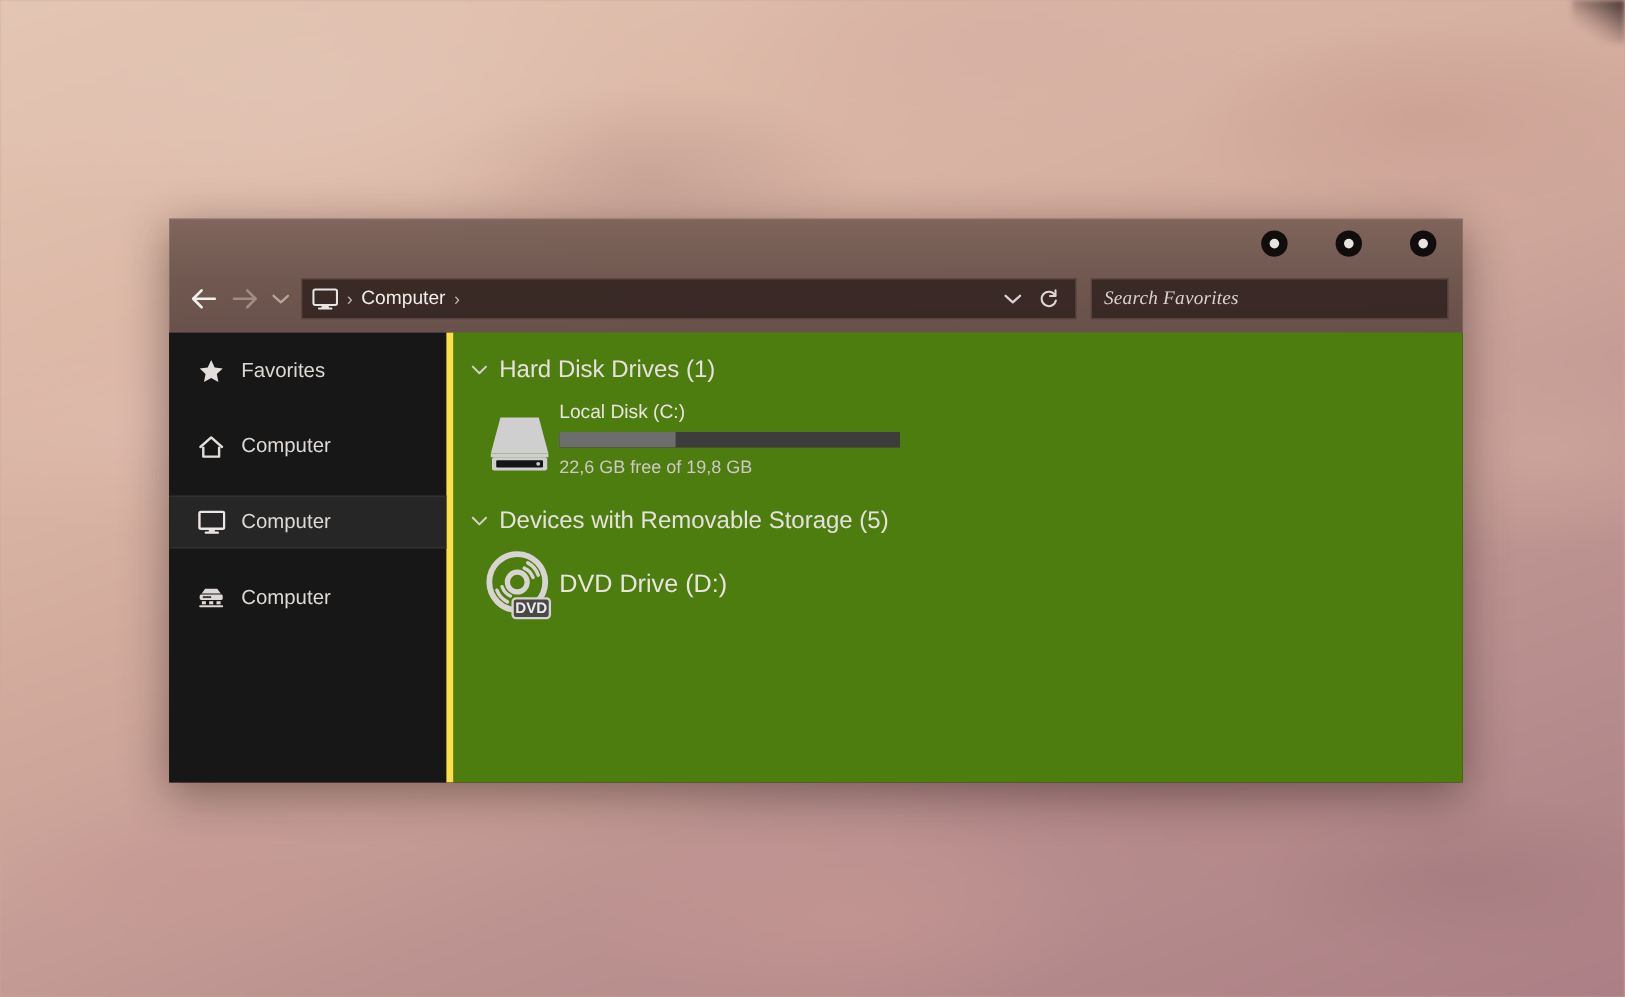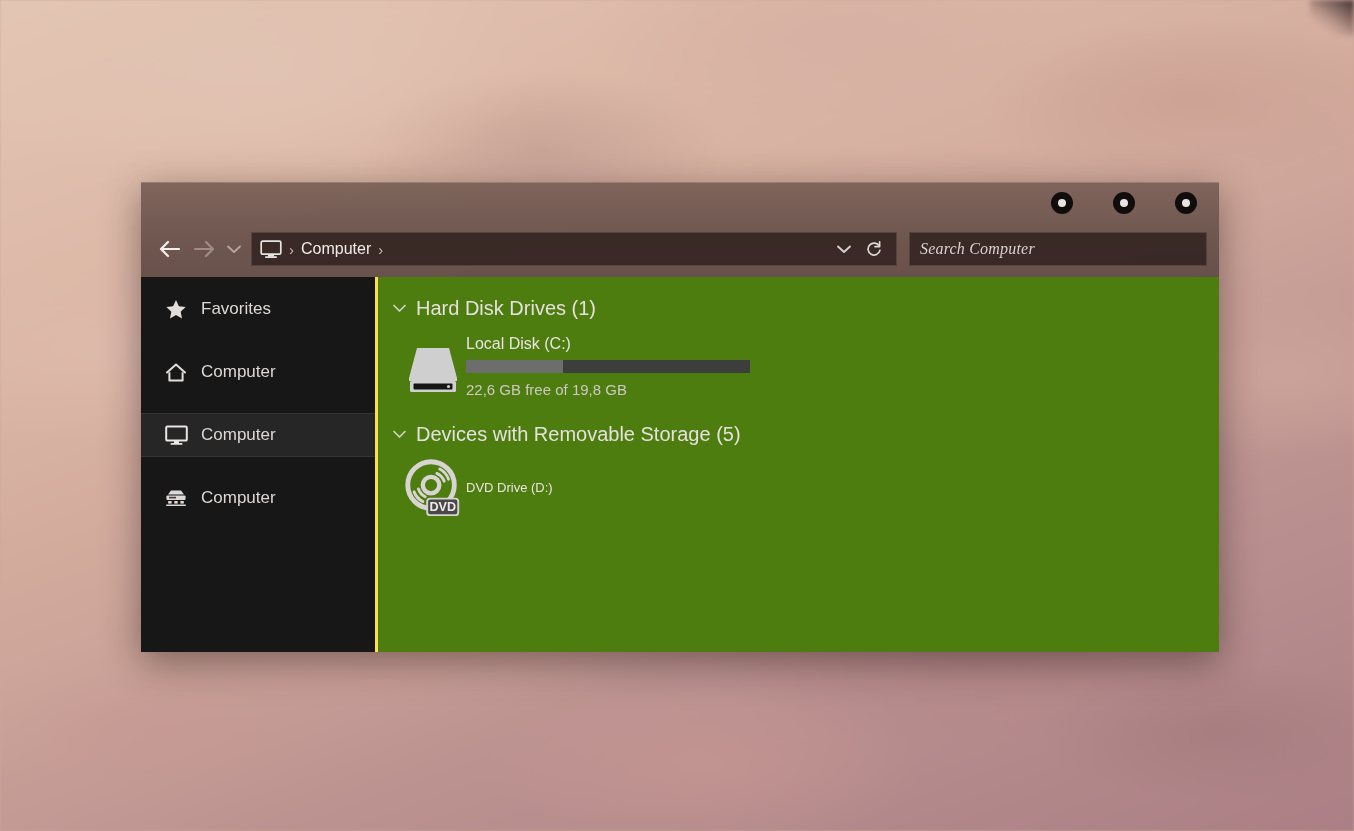--- a/index.html
+++ b/index.html
@@ -106,21 +106,21 @@
   }
 
   
   .noise {
     background-image:radial-gradient(rgba(255,255,255,0.035) 0.6px, transparent 0.7px);
     background-size:4px 4px;
   }
 
   #sidebar {
     width:237px; flex:none; background:#171717;
-    border-right:3px solid #fde047;
+    border-right:6px solid #fde047;
     padding-top:10px;
   }
   .side-item {
     height:44px; display:flex; align-items:center; gap:13px;
     padding-left:23px; margin-bottom:19px; cursor:pointer;
   }
   .side-item .label { color:#ddd8d4; font-size:17px; white-space:nowrap; }
   .side-item.selected { background:#262626; border-top:1px solid #333; border-bottom:1px solid #333; }
   .side-icon { width:24px; display:flex; align-items:center; justify-content:center; flex:none; }
 
@@ -136,21 +136,21 @@
   .drive-icon { width:66px; flex:none; display:flex; align-items:center; justify-content:center; }
   .drive-info { padding-top:4px; }
   .drive-name { color:#e9e4e0; font-size:16px; margin-bottom:7px; white-space:nowrap; }
   .usage-bar {
     width:284px; height:13px; background:#3d3d3d; position:relative; overflow:hidden;
   }
   .usage-fill { position:absolute; left:0; top:0; bottom:0; background:#6d6d6d; }
   .drive-sub { color:#cfc9c5; font-size:15px; margin-top:8px; white-space:nowrap; }
 
   .dvd-row { display:flex; align-items:center; padding-left:22px; margin-top:4px; cursor:pointer; }
-  .dvd-name { color:#e9e4e0; font-size:13px; white-space:nowrap; }
+  .dvd-name { color:#e9e4e0; font-size:21px; white-space:nowrap; }
 </style>
 </head>
 <body>
 
 <div id="desktop"></div>
 <div id="desktop-dark-corner"></div>
 
 <div id="window">
 
   <div id="titlebar">
@@ -211,21 +211,21 @@
           <div class="addr-icon">
             <svg width="18" height="18" viewBox="0 0 18 18">
               <path d="M14.3 6.2 A6 6 0 1 0 14.9 10.4" fill="none" stroke="#ddd7d3" stroke-width="1.7" stroke-linecap="round"></path>
               <path d="M14.6 1.8 L14.6 6.6 L10 6.6" fill="none" stroke="#ddd7d3" stroke-width="1.7" stroke-linecap="round" stroke-linejoin="round"></path>
             </svg>
           </div>
         </div>
       </div>
 
       <div id="searchbox">
-        <span id="search-placeholder">Search Computer</span>
+        <span id="search-placeholder">Search Favorites</span>
       </div>
 
     </div>
   </div>
 
   <div id="body">
 
     <div id="sidebar" class="noise">
 
       <div class="side-item">

